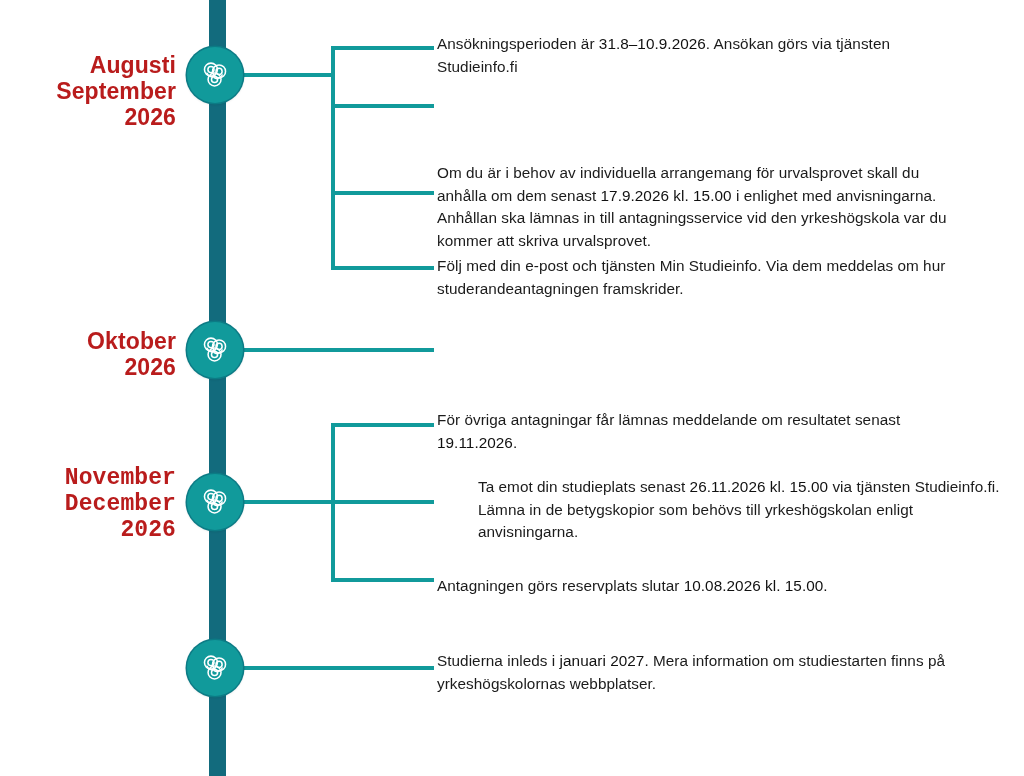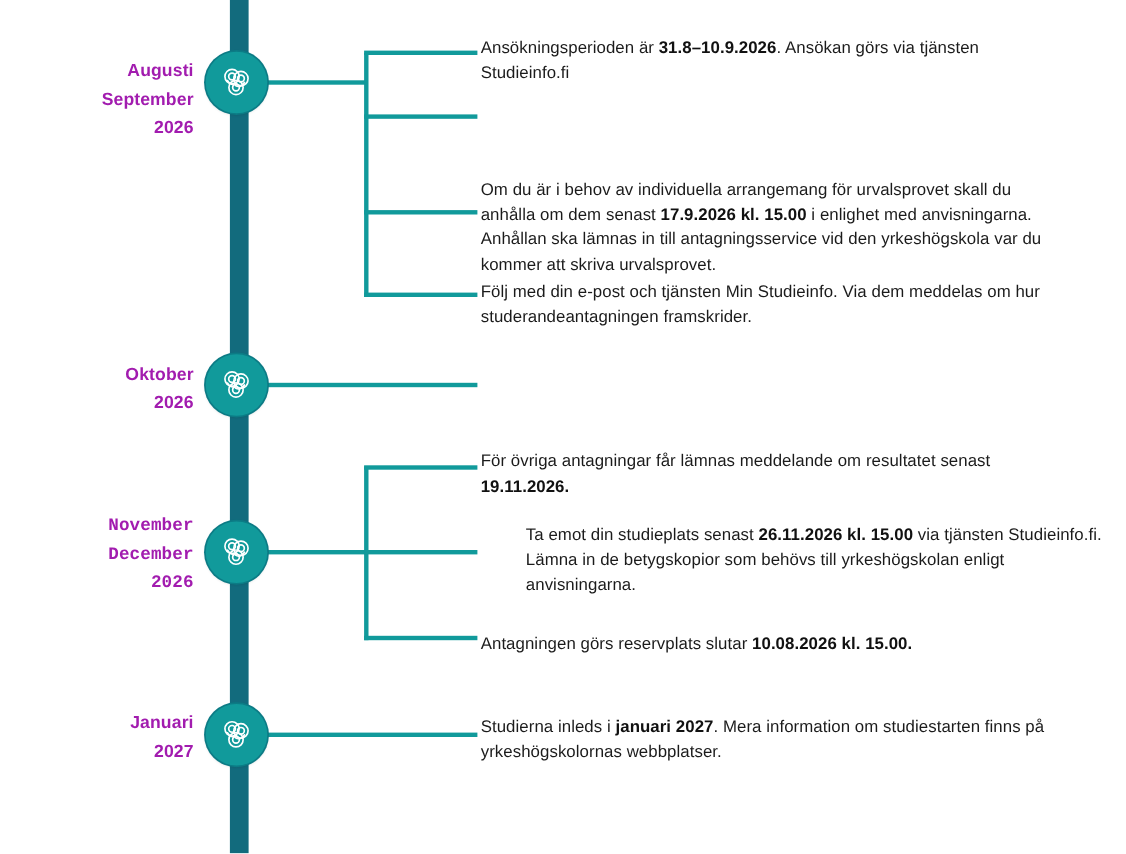--- a/index.html
+++ b/index.html
@@ -44,23 +44,23 @@
     justify-content: center;
     z-index: 4;
   }
   .node svg { display: block; }
 
   
   .month-label {
     position: absolute;
     right: 848px;          
     text-align: right;
-    color: #a21caf;
+    color: #b91c1c;
     font-weight: bold;
-    font-size: 16px;
+    font-size: 23px;
     line-height: 26px;
     letter-spacing: 0.1px;
     white-space: pre-line;
   }
 
   
   .hline {
     position: absolute;
     height: 4px;
     background: #119a9b;
@@ -76,21 +76,21 @@
   
   .note {
     position: absolute;
     left: 437px;
     width: 530px;
     color: #1b1b1b;
     font-size: 15.3px;
     line-height: 22.5px;
     letter-spacing: 0.05px;
   }
-  .note b { font-weight: bold; color: #111; }
+  .note b { font-weight: normal; color: #111; }
 </style>
 </head>
 <body>
 
 <div id="timeline-canvas">
 
   <div class="spine"></div>
 
   <div class="month-label" style="top:52px;">Augusti
 September
@@ -173,22 +173,20 @@
   <div class="hline" style="left:241px; top:500px; width:93px;"></div>
   <div class="vline" style="left:331px; top:424px; height:158px;"></div>
   <div class="hline" style="left:331px; top:423px; width:103px;"></div>
   <div class="hline" style="left:331px; top:500px; width:103px;"></div>
   <div class="hline" style="left:331px; top:578px; width:103px;"></div>
 
   <div class="note" style="top:409px;"><span>För övriga antagningar får lämnas meddelande om resultatet senast </span><b>19.11.2026.</b></div>
   <div class="note" style="top:476px;margin-left:41px;"><span>Ta emot din studieplats senast </span><b>26.11.2026 kl. 15.00</b><span> via tjänsten Studieinfo.fi. Lämna in de betygskopior som behövs till yrkeshögskolan enligt anvisningarna.</span></div>
   <div class="note" style="top:575px;"><span>Antagningen görs reservplats slutar </span><b>10.08.2026 kl. 15.00.</b></div>
 
-  <div class="month-label" style="top:645px;">Januari
-2027</div>
 
   <div class="node" style="left:187px; top:640px;">
     <span>
       <svg width="36" height="36" viewBox="0 0 40 40" fill="none" aria-hidden="true">
         <g stroke="#ffffff" stroke-width="1.7" fill="none" stroke-linecap="round">
           <circle cx="15.5" cy="14" r="7.2"></circle>
           <circle cx="24.5" cy="16" r="7.2"></circle>
           <circle cx="19.5" cy="25" r="7.2"></circle>
           <circle cx="15.5" cy="14" r="3.4"></circle>
           <circle cx="24.5" cy="16" r="3.4"></circle>

